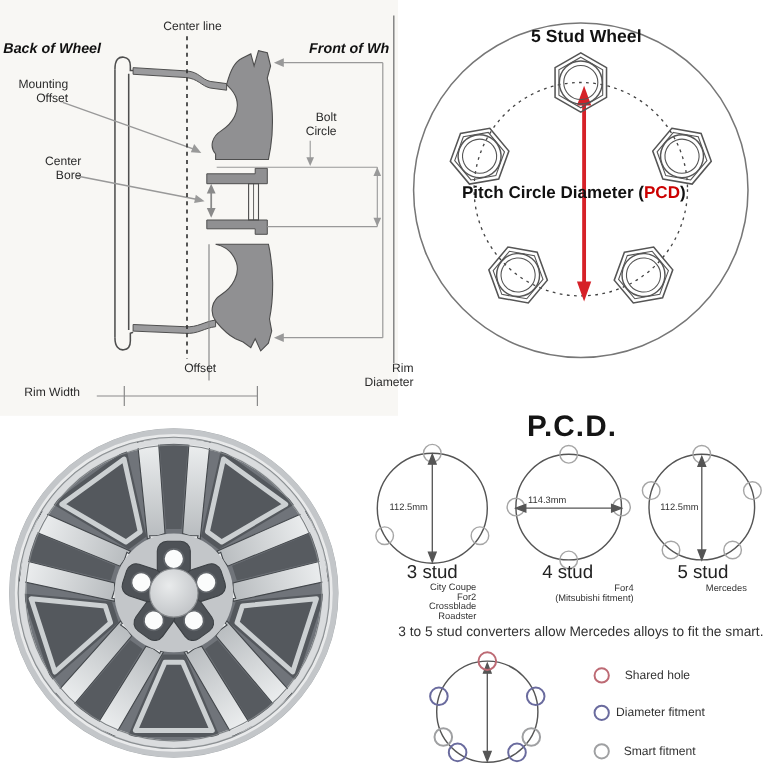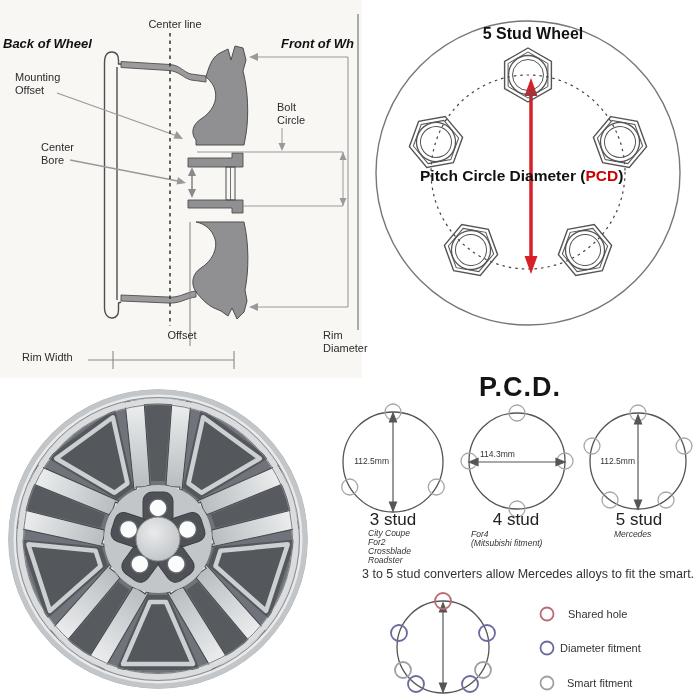--- a/index.html
+++ b/index.html
@@ -1,29 +1,29 @@
 <!DOCTYPE html>
 <html><head>
 <meta charset="utf-8">
 <style>
   html,body{margin:0;padding:0;background:#fff;}
   .canvas{position:relative;width:700px;height:700px;background:#ffffff;overflow:hidden;
           font-family:"Liberation Sans",sans-serif;color:#2a2a2a;}
   svg{position:absolute;display:block;}
   .lbl{position:absolute;font-size:11px;line-height:1.18;color:#2b2b2b;white-space:nowrap;}
-  .ctr{text-align:left;white-space:normal;padding-left:15px;}
+  .ctr{text-align:right;white-space:normal;}
   .bi{font-weight:bold;font-style:italic;font-size:13px;color:#111;}
   .t-title{font-weight:bold;font-size:16px;color:#111;}
   .t-caption{font-weight:bold;font-size:15.5px;color:#111;}
   .accent{color:#cc0000;}
   .pcd-h{font-weight:bold;font-size:27px;letter-spacing:1px;color:#151515;margin-top:20px;}
   .pcd-sub{font-weight:bold;font-size:15px;color:#151515;}
   .meas{font-size:8.5px;color:#333;}
   .stud-l{font-weight:normal;font-size:17px;color:#222;}
-  .sub-l{font-size:8.5px;line-height:9px;color:#333;font-style:italic;}
+  .sub-l{font-size:8.5px;line-height:9px;color:#333;}
   .note{font-size:12.5px;color:#333;}
   .leg{font-size:11px;color:#333;}
 </style>
 </head>
 <body>
 
 <div class="canvas">
 
   <svg style="left:0;top:0" width="362" height="380" viewBox="0 0 362 380">
     <rect x="0" y="0" width="362" height="378" fill="#f8f7f4"></rect>

